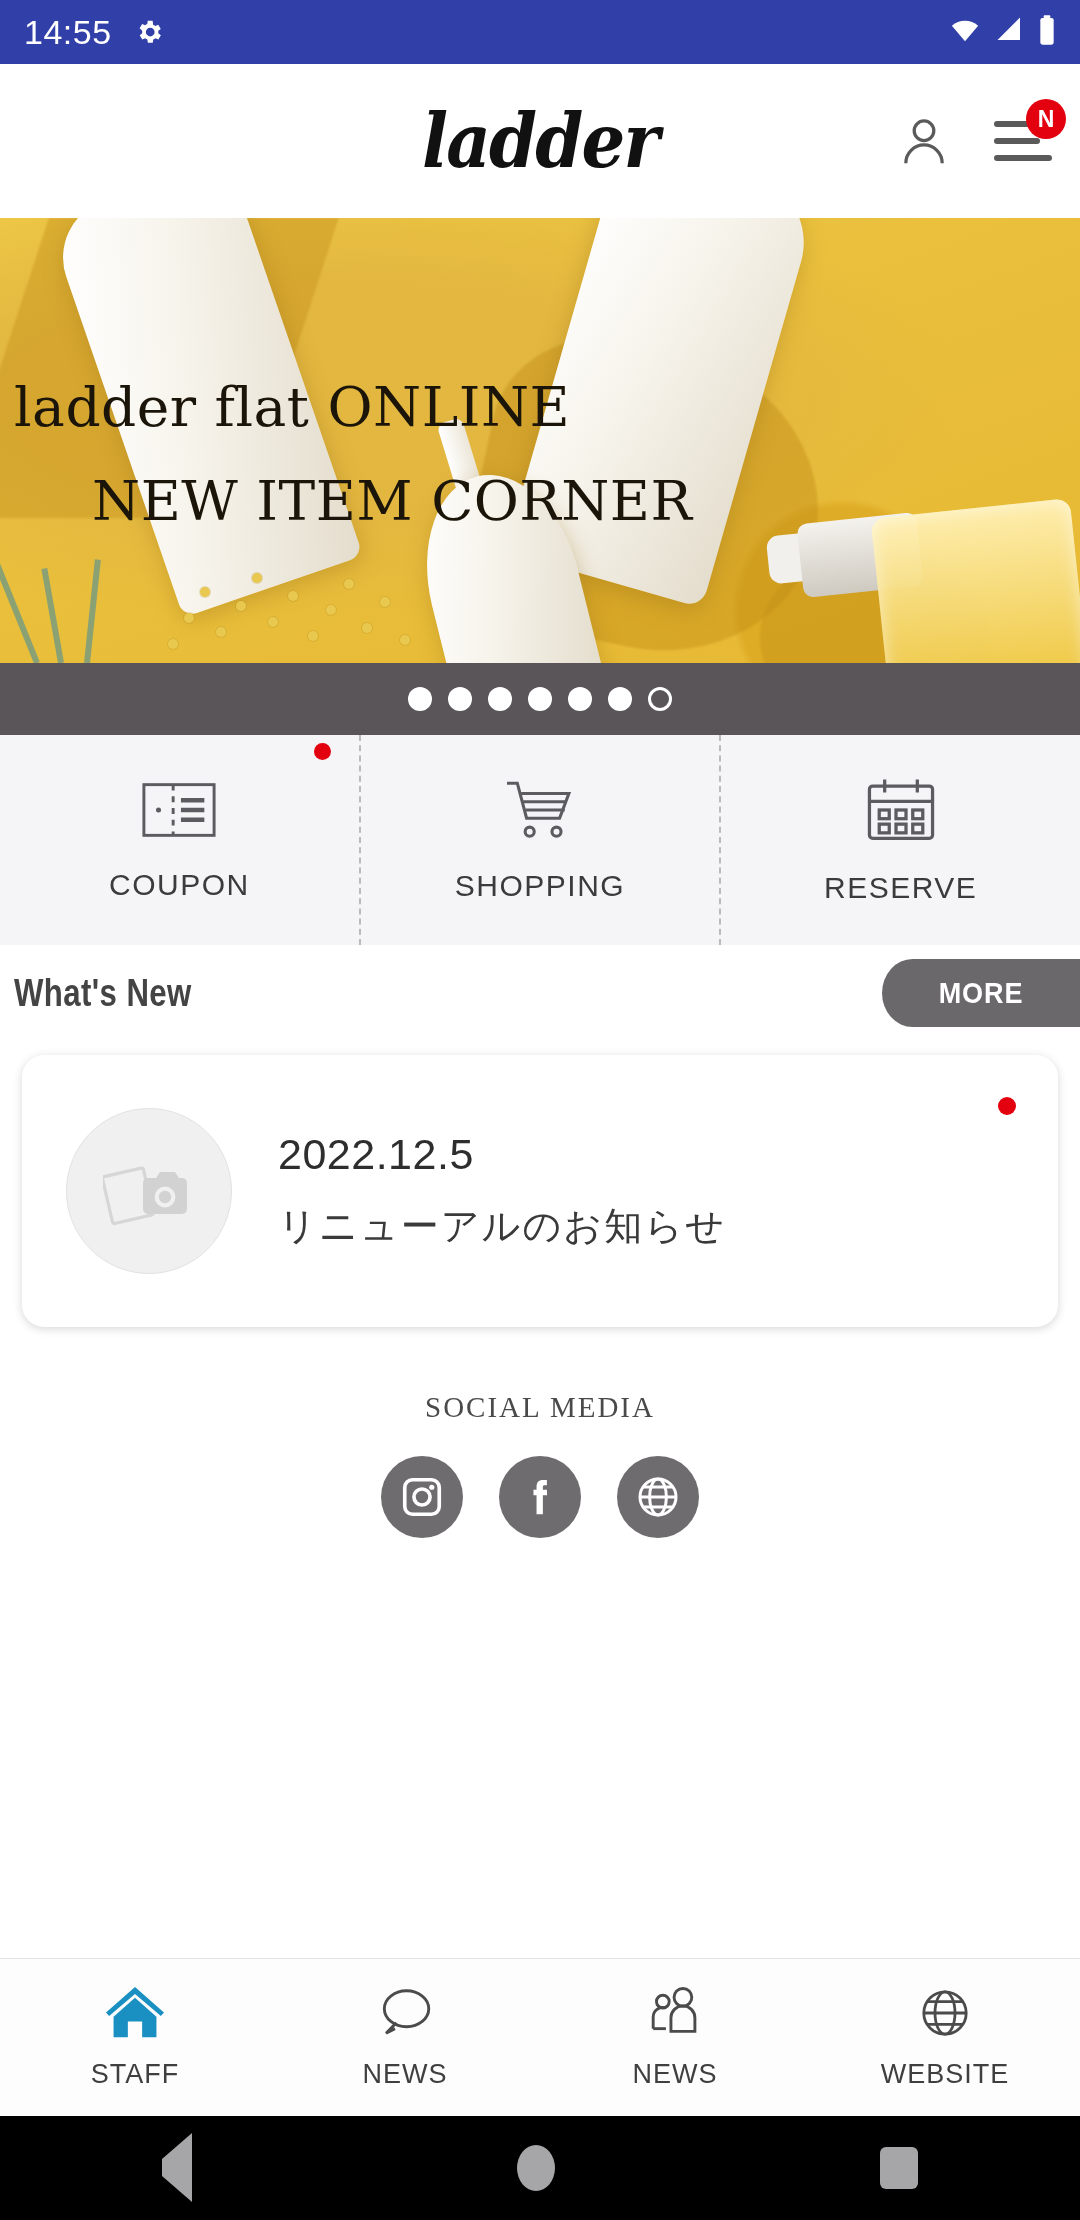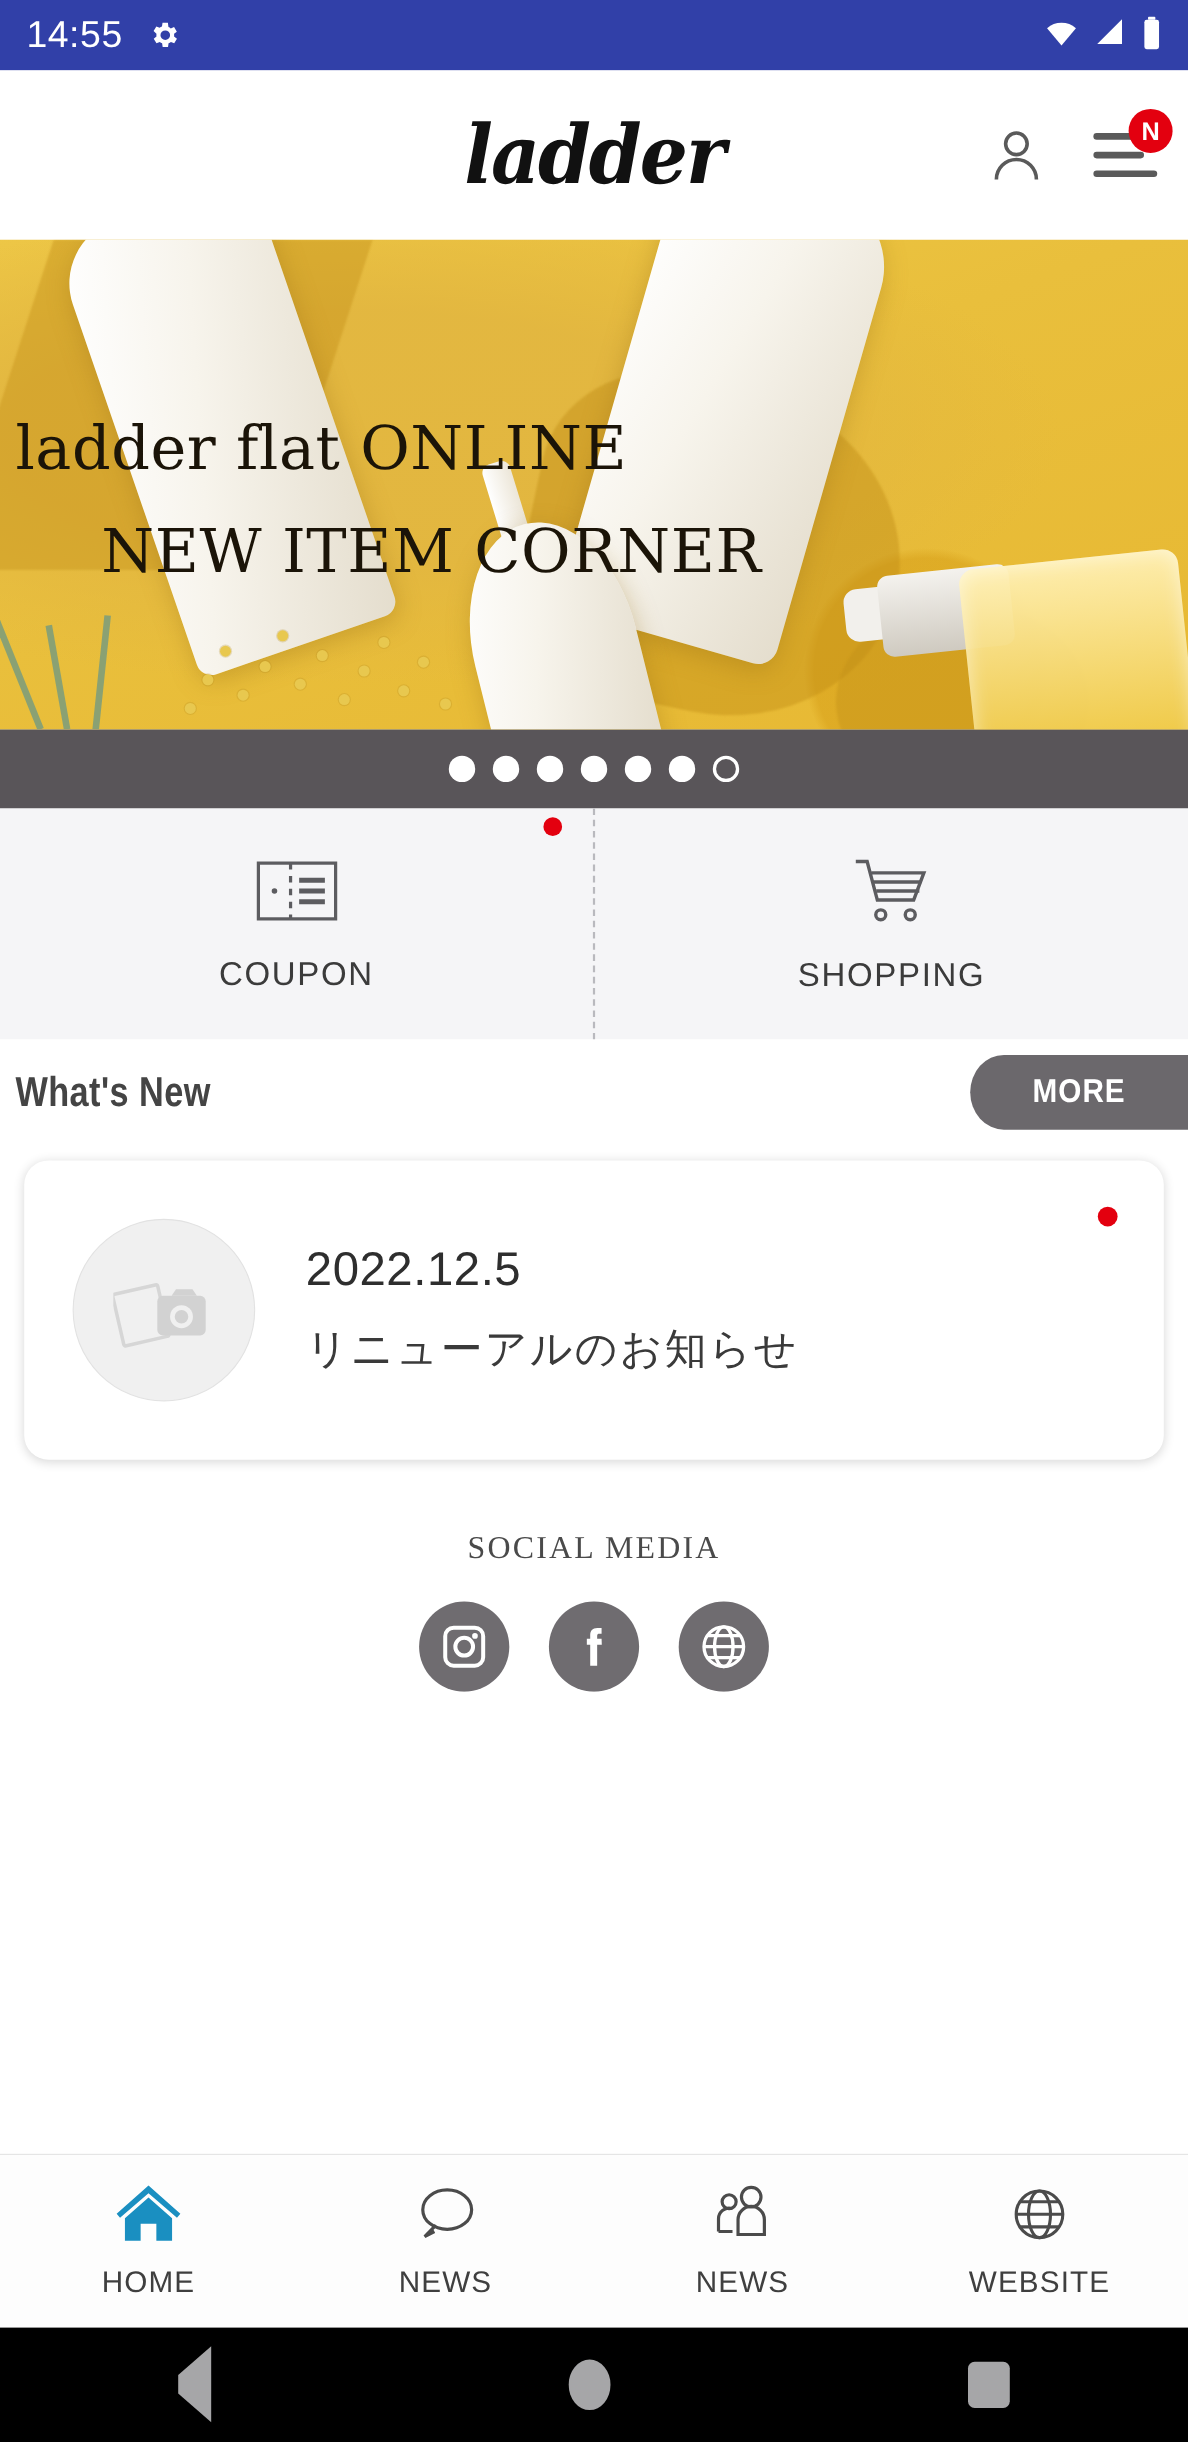--- a/index.html
+++ b/index.html
@@ -417,20 +417,36 @@
       <span>
         <svg width="78" height="66" viewBox="0 0 36 32" fill="none" stroke="#5c5c60" stroke-width="1.5">
           <path d="M2 3h5l4.5 17h16L32 8H9"></path>
           <path d="M9.8 12h21M11 16h19"></path>
           <circle cx="13" cy="26.5" r="2.2"></circle>
           <circle cx="26" cy="26.5" r="2.2"></circle>
         </svg>
       </span>
       <span class="quick-label">SHOPPING</span>
     </div>
+    <div class="quick-cell">
+      <span>
+        <svg width="74" height="70" viewBox="0 0 34 32" fill="none" stroke="#5c5c60" stroke-width="1.5">
+          <rect x="2.5" y="5" width="29" height="24" rx="1.5"></rect>
+          <path d="M2.5 12h29"></path>
+          <path d="M9.5 2v6M24.5 2v6"></path>
+          <rect x="7" y="16" width="4.6" height="4" fill="none"></rect>
+          <rect x="14.7" y="16" width="4.6" height="4"></rect>
+          <rect x="22.4" y="16" width="4.6" height="4"></rect>
+          <rect x="7" y="22.5" width="4.6" height="4"></rect>
+          <rect x="14.7" y="22.5" width="4.6" height="4"></rect>
+          <rect x="22.4" y="22.5" width="4.6" height="4"></rect>
+        </svg>
+      </span>
+      <span class="quick-label">RESERVE</span>
+    </div>
   </div>
 
   <div class="section-head">
     <span class="section-title">What's New</span>
     <span class="more-btn">MORE</span>
   </div>
 
   <div class="news-wrap">
     <div class="news-card">
       <span class="news-thumb">
@@ -478,21 +494,21 @@
   <div class="spacer"></div>
 
   <div class="tabbar">
     <div class="tab active">
       <span>
         <svg width="62" height="56" viewBox="0 0 32 29" fill="#1a8fc1">
           <path d="M16 1 1 14.2l1.6 1.9L16 4.6l13.4 11.5 1.6-1.9z"></path>
           <path d="M16 6.6 4.9 16.4V27h7.4v-8.1h7.4V27h7.4V16.4z"></path>
         </svg>
       </span>
-      <span class="tab-label">HOME</span>
+      <span class="tab-label">STAFF</span>
     </div>
     <div class="tab">
       <span>
         <svg width="62" height="56" viewBox="0 0 32 29" fill="none" stroke="#4b4b4b" stroke-width="1.5">
           <ellipse cx="16.8" cy="12.3" rx="11.5" ry="9.3"></ellipse>
           <path d="M11.5 19.6 6.2 25l4.6-2.4"></path>
         </svg>
       </span>
       <span class="tab-label">NEWS</span>
     </div>

